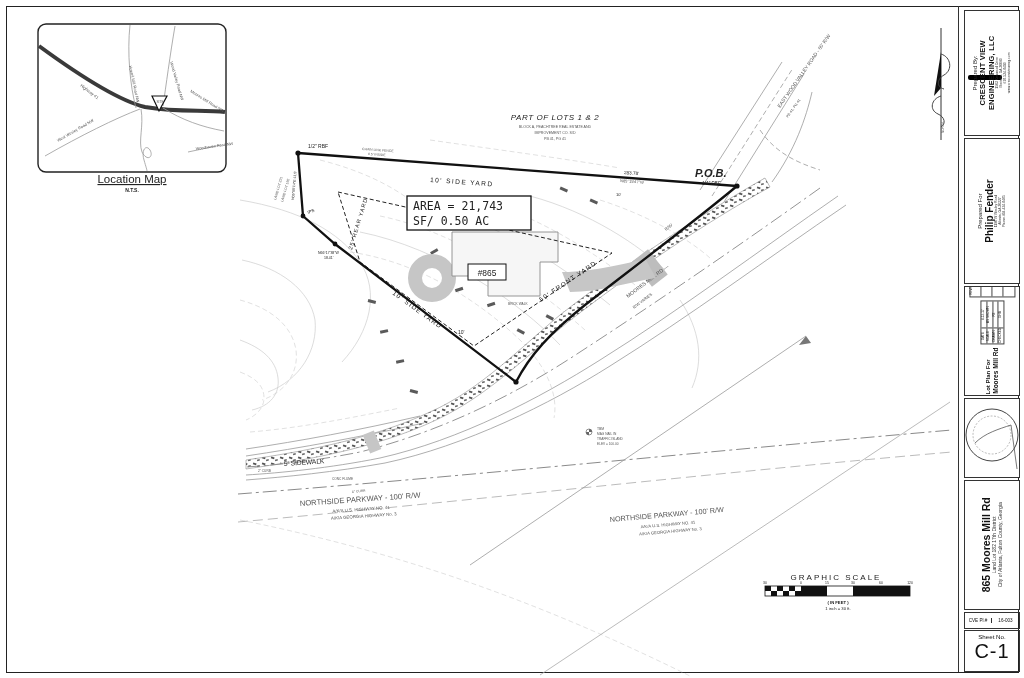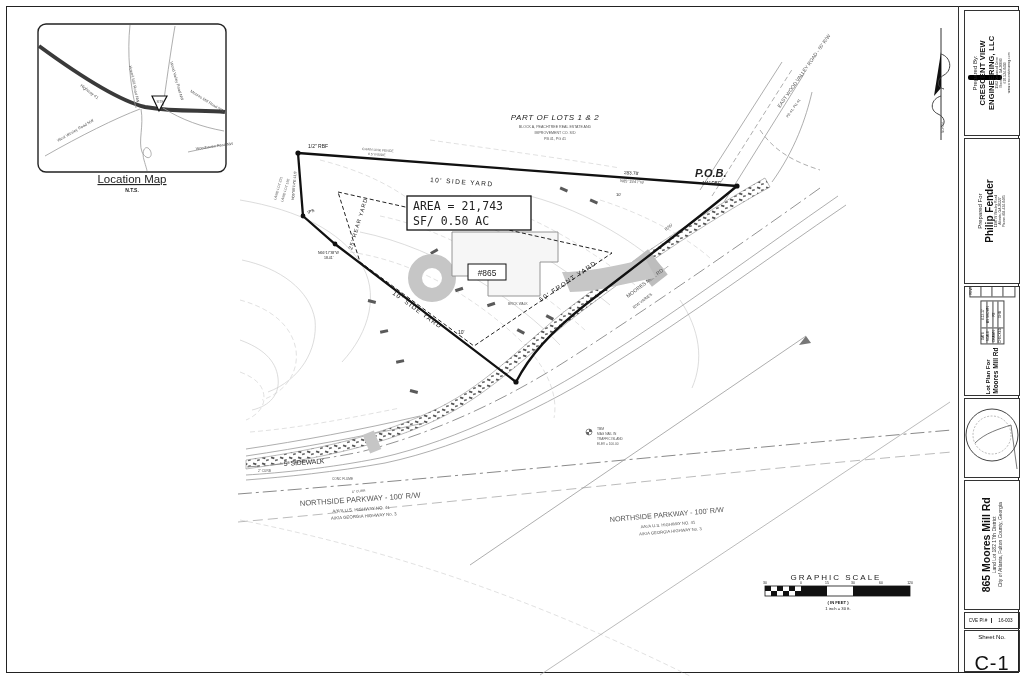--- a/index.html
+++ b/index.html
@@ -34,21 +34,21 @@
   .revbox{border:.5px solid #444;width:20px;height:44px;font-size:3px;text-align:center;}
   .revbox .rl{border-bottom:.5px solid #444;height:10px;}
   .seal-sig{position:absolute;left:18px;top:8px;}
   .strip{position:absolute;left:964px;top:612px;width:54px;height:15px;border:1px solid #333;
          display:flex;font-size:4.6px;align-items:center;}
   .strip .s1{width:26px;border-right:1px solid #333;text-align:center;}
   .strip .s2{flex:1;text-align:center;}
   .sheetno{position:absolute;left:964px;top:630px;width:54px;height:40px;border:1px solid #333;
            text-align:center;}
   .sheetno .sl{font-size:6.2px;margin-top:2px;}
-  .sheetno .sn{font-size:20px;letter-spacing:1px;margin-top:12px;}
+  .sheetno .sn{font-size:20px;letter-spacing:1px;}
 </style>
 </head>
 <body>
 
 <div id="sheet">
   <div id="border"></div>
   <div id="inner-sep"></div>
 
   <svg width="1024" height="678" viewBox="0 0 1024 678" style="position:absolute;left:0;top:0;">
     <defs>

